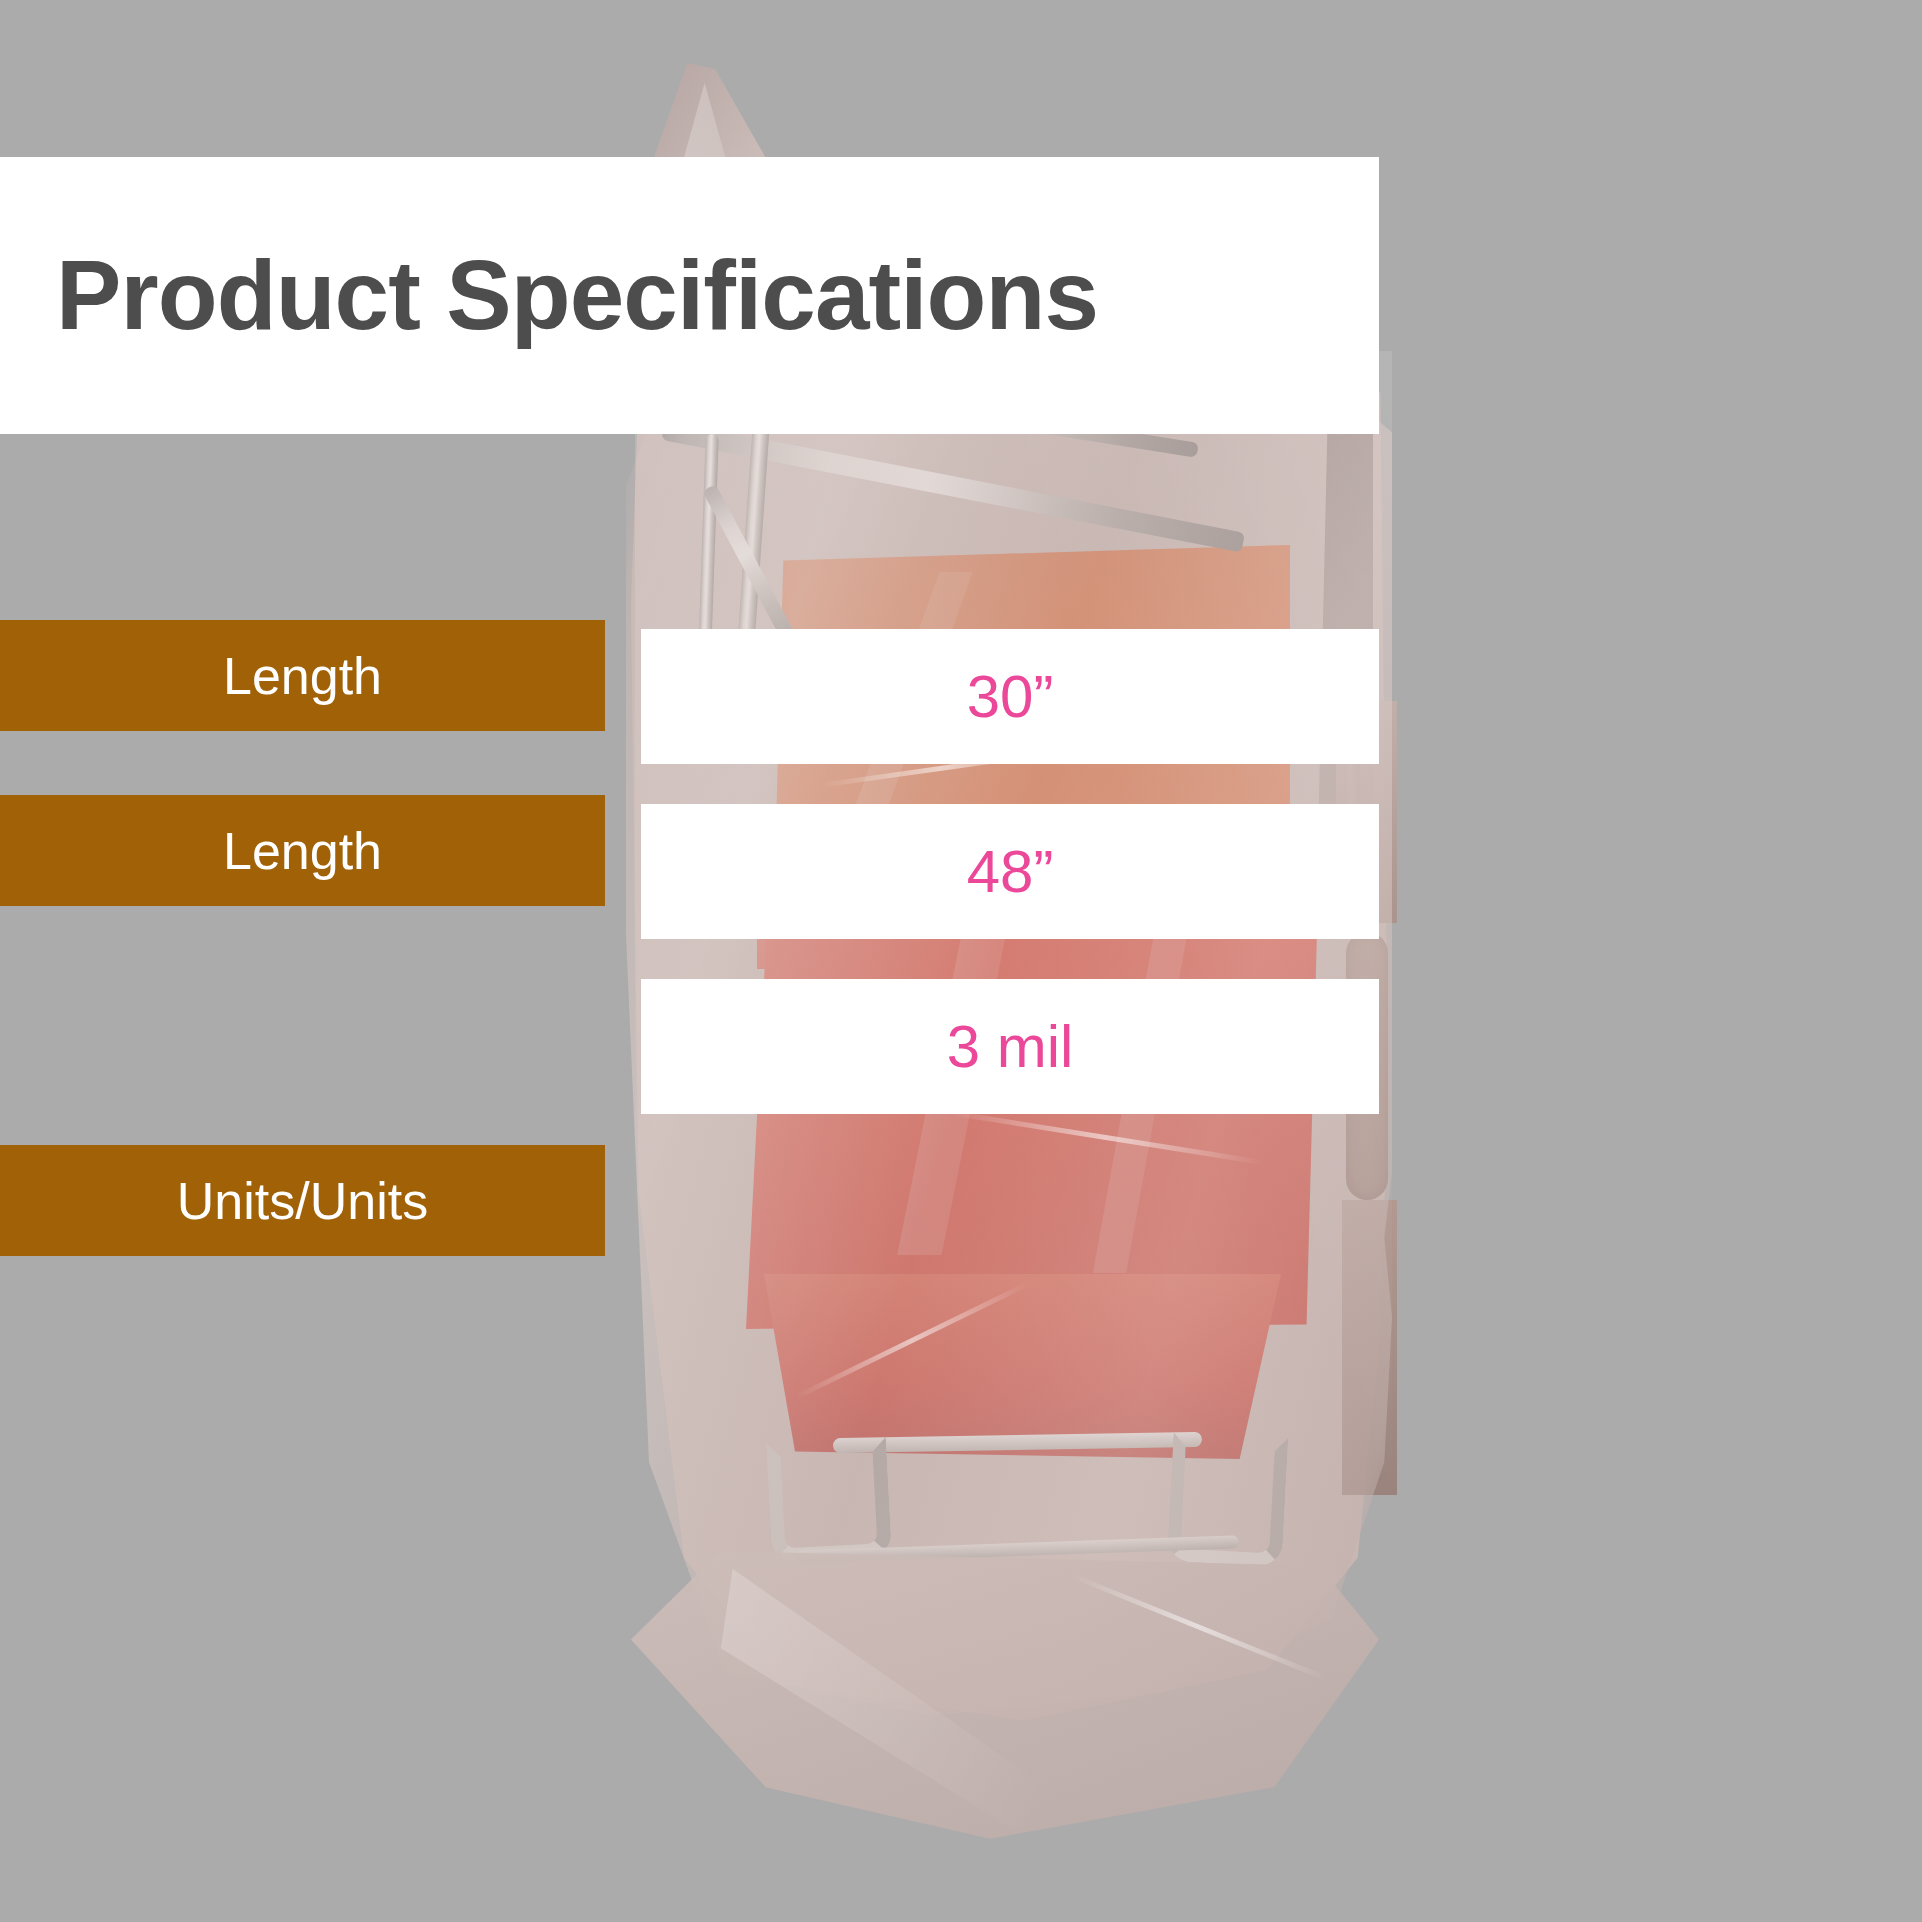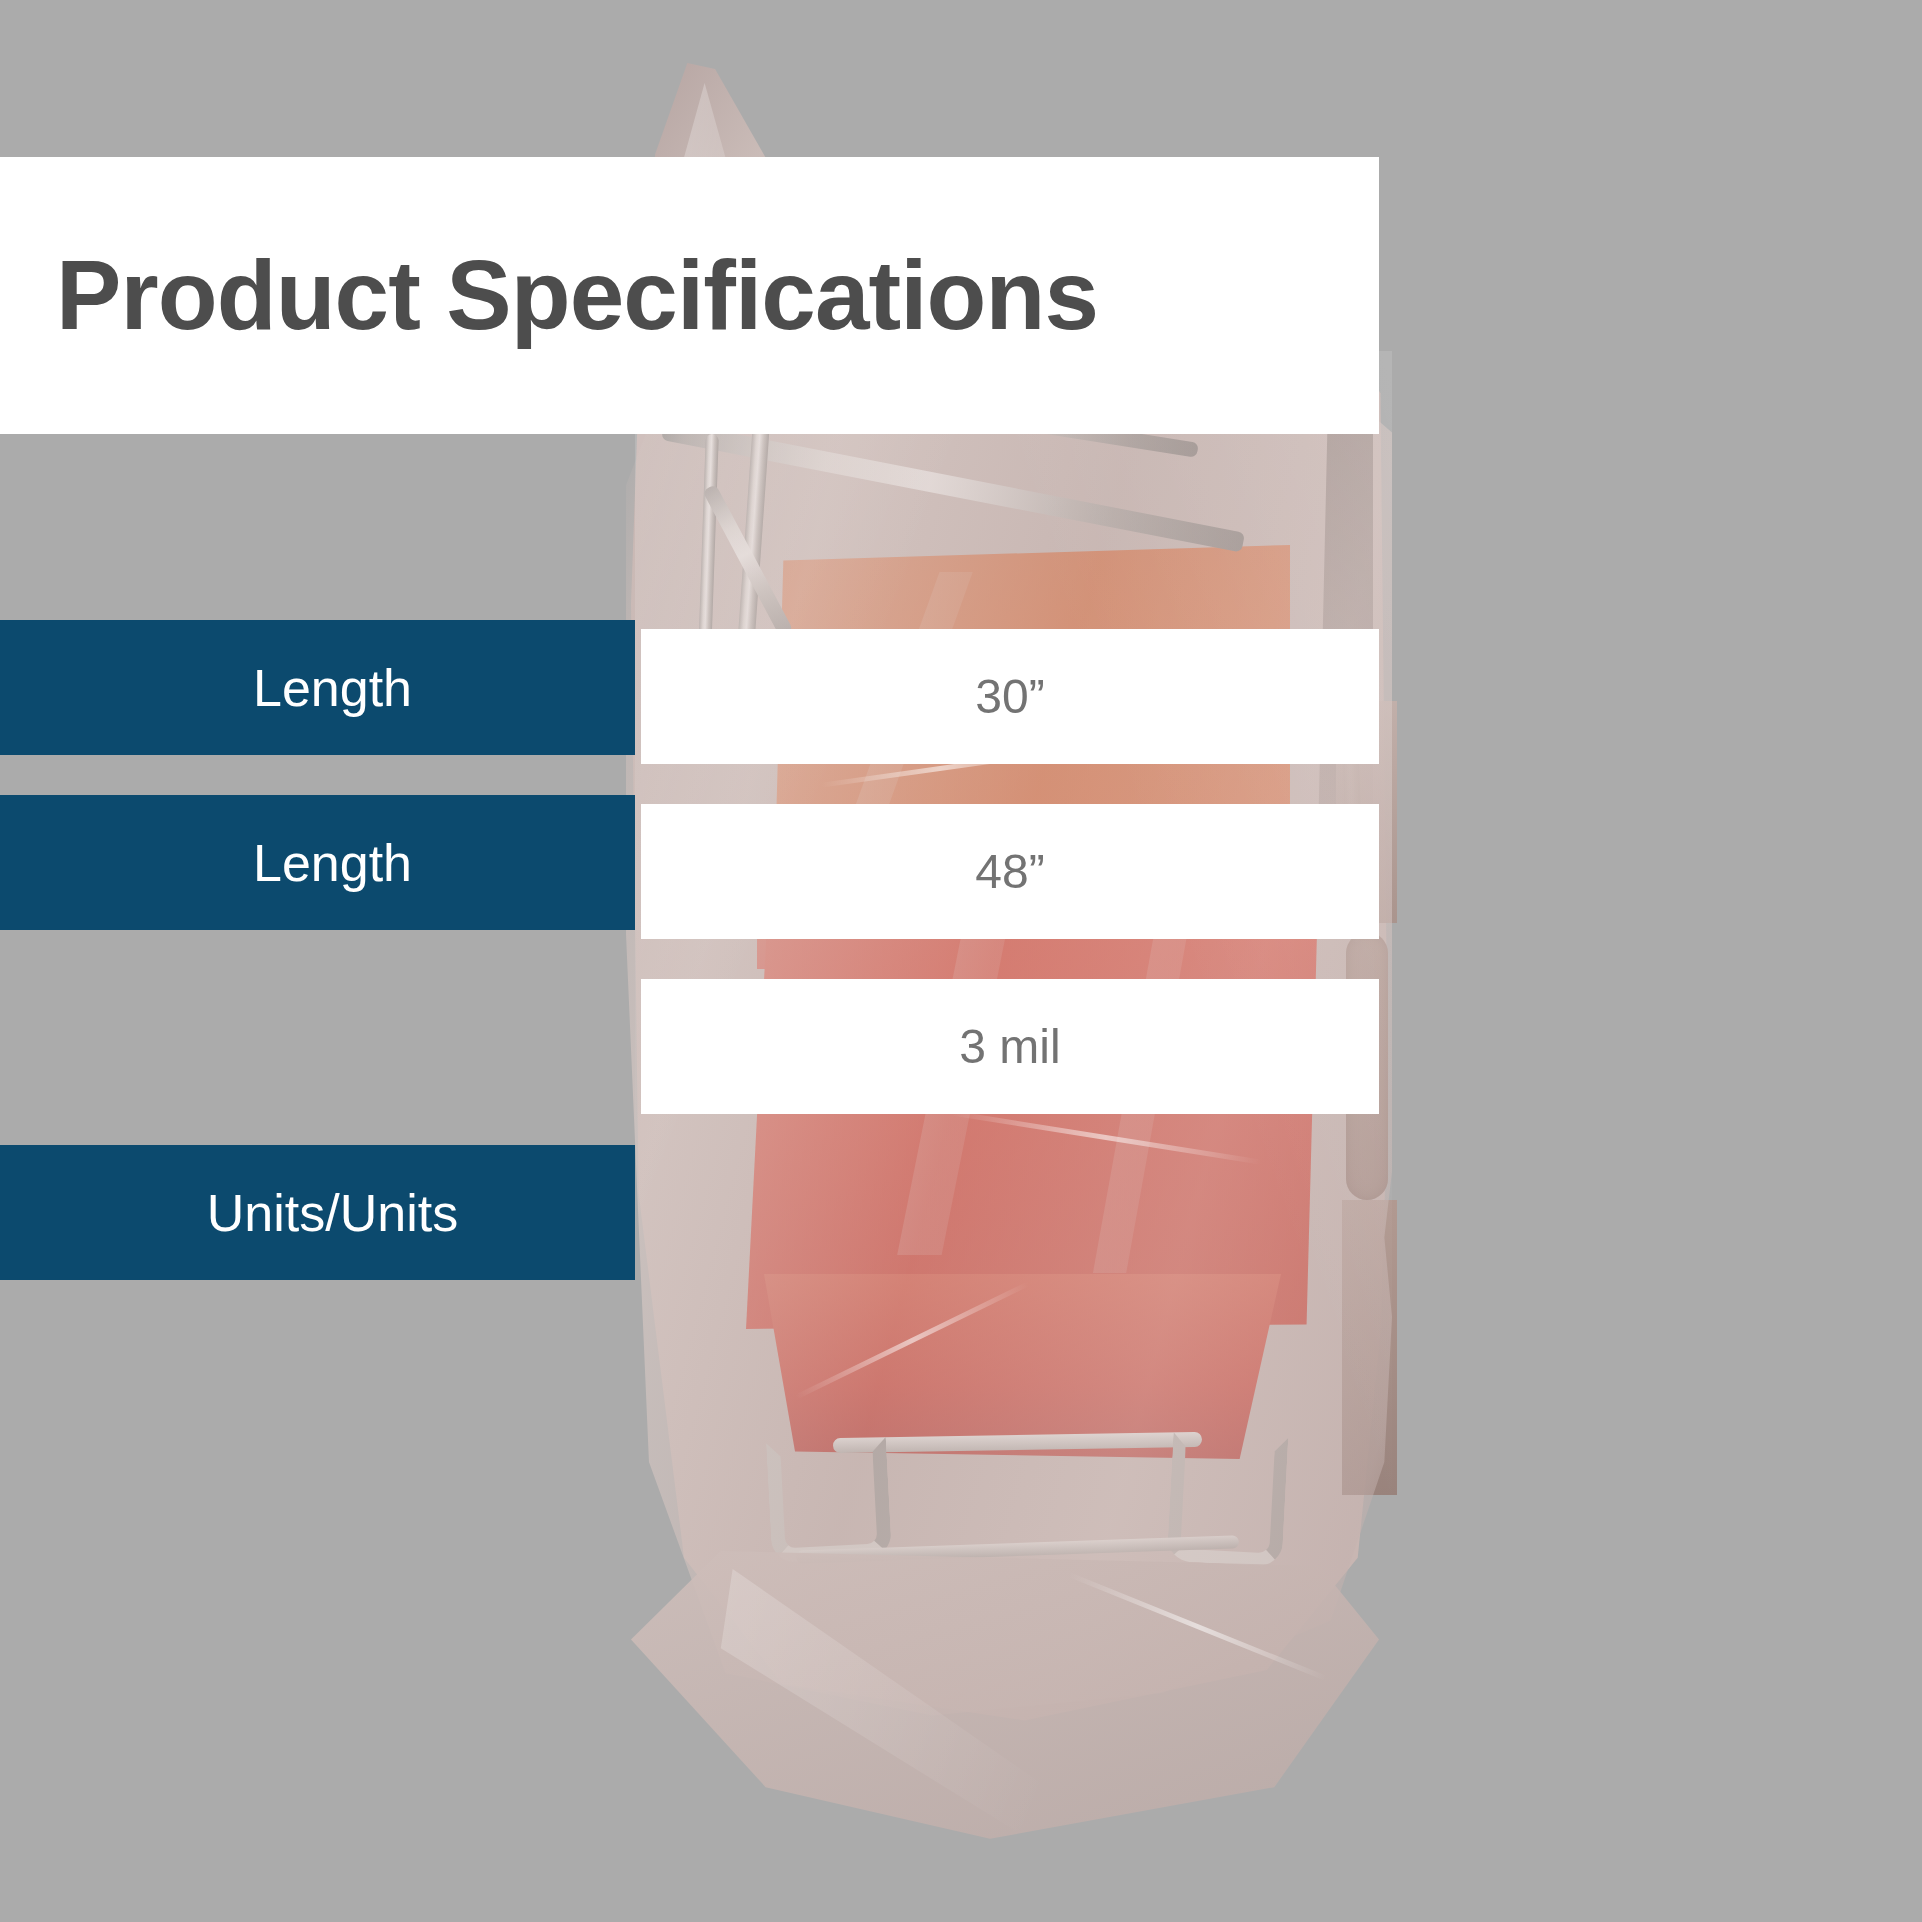--- a/index.html
+++ b/index.html
@@ -296,46 +296,45 @@
   }
   .spec-row {
     position: relative;
     height: 175px;
   }
   .spec-label {
     position: absolute;
     left: 0;
     top: 0;
     width: 605px;
-    height: 135px;
-    background: #0c4a6e;
+    height: 111px;
+    background: #a16207;
     display: flex;
     align-items: center;
     justify-content: center;
-    padding-left: 30px;
   }
   .spec-label span {
     color: #ffffff;
     font-size: 52px;
     font-weight: 400;
   }
   .spec-value {
     position: absolute;
     left: 641px;
     top: 9.2px;
     width: 738px;
     height: 135px;
     background: #ffffff;
     display: flex;
     align-items: center;
     justify-content: center;
   }
   .spec-value span {
-    color: #737373;
-    font-size: 48px;
+    color: #ec4899;
+    font-size: 60px;
     font-weight: 400;
   }
 </style>
 </head>
 <body>
 
 <div id="canvas">
 
   <div class="photo">
     <div class="photo-inner">

